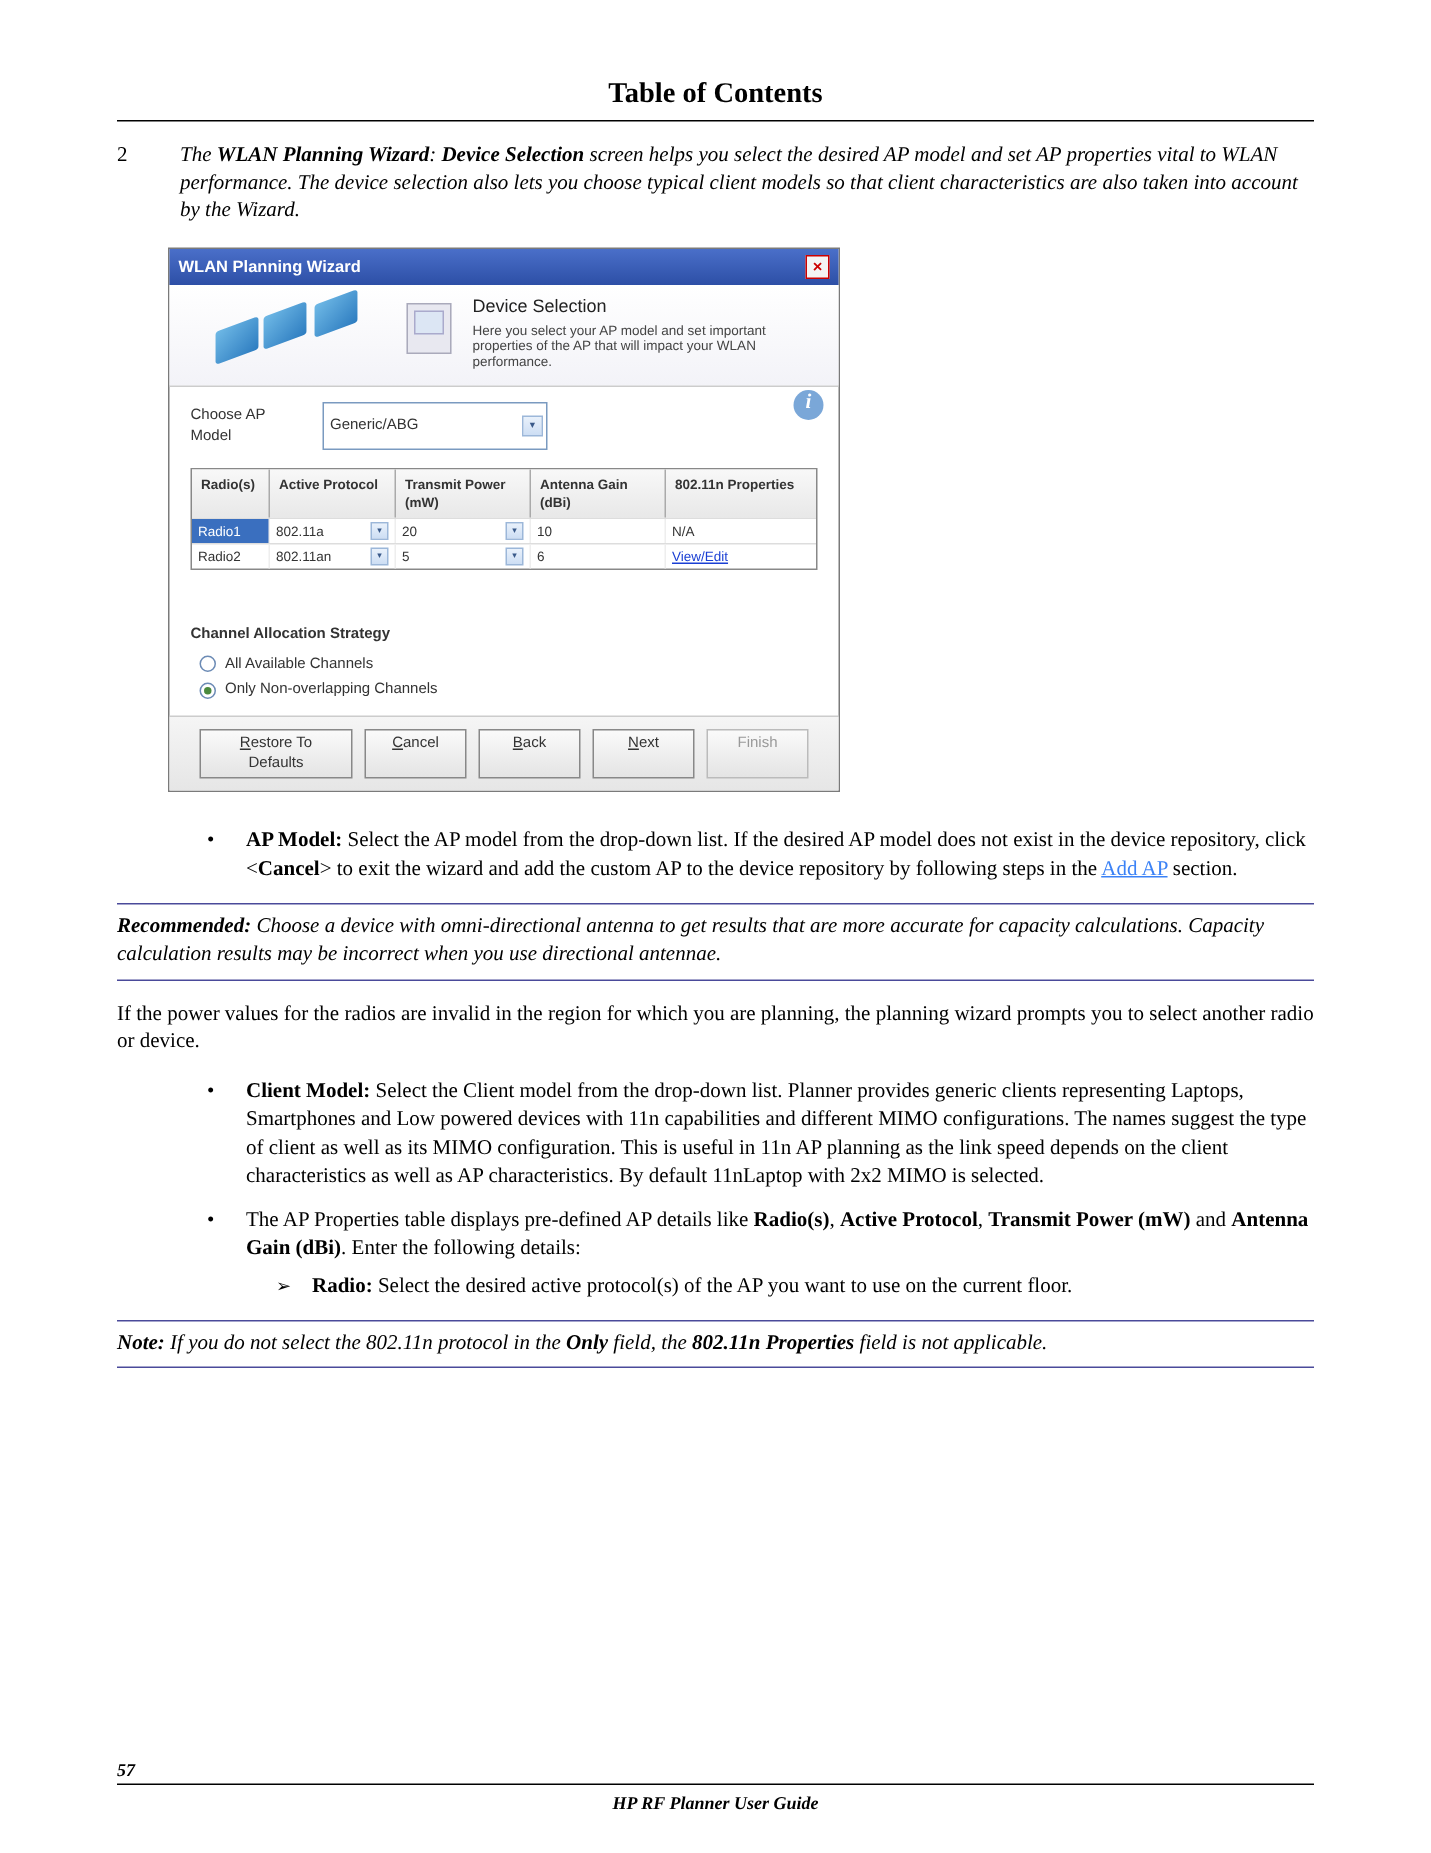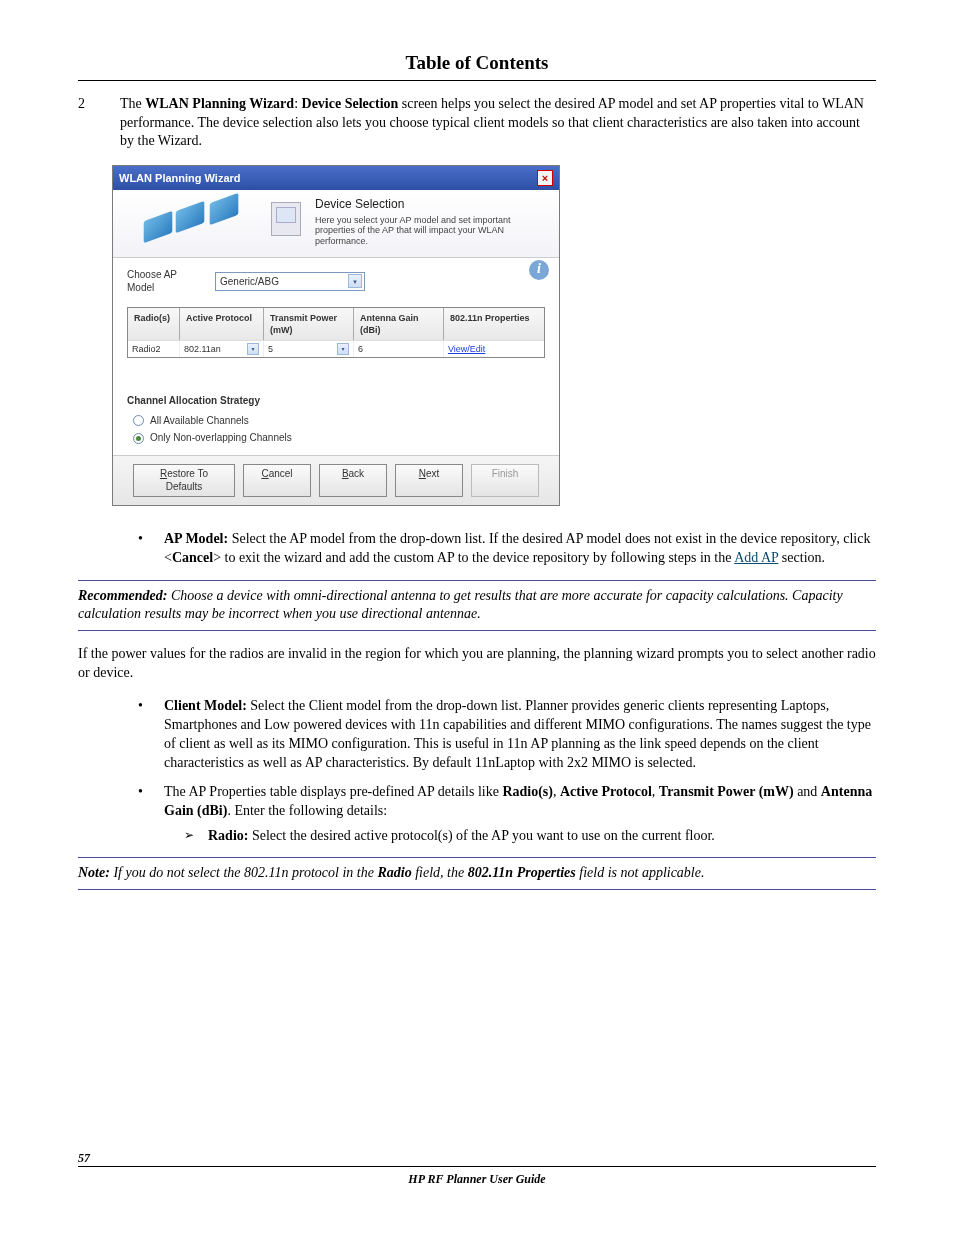--- a/index.html
+++ b/index.html
@@ -9,21 +9,21 @@
     color: #000;
     background: #fff;
     margin: 0;
     padding: 50px 78px 40px 78px;
     width: 954px;
     line-height: 1.35;
   }
   .header-top { text-align: center; font-weight: bold; font-size: 19px; padding-bottom: 4px; border-bottom: 1px solid #000; margin-bottom: 14px; }
   .step-row { display:flex; gap: 24px; margin-bottom: 14px; }
   .step-num { width: 18px; flex-shrink:0; }
-  .step-text { flex:1; }
+  .step-text { flex:1;font-style:italic; }
   b { font-weight: bold; }
 
   
   .wizard {
     width: 448px;
     border: 1px solid #7a7a7a;
     margin-left: 34px;
     margin-bottom: 24px;
     font-family: Tahoma, Arial, sans-serif;
     font-size: 10px;
@@ -56,21 +56,21 @@
   .wiz-banner-sub { font-size:9px; color:#444; line-height:1.2; }
   .wiz-body { padding:10px 14px 6px 14px; position:relative; }
   .info-icon {
     position:absolute; right:10px; top:2px; width:20px;height:20px;border-radius:50%;
     background:#7aa7d8; color:#fff; font-weight:bold; display:flex;align-items:center;justify-content:center;
     font-family: Georgia, serif; font-style:italic; font-size:14px;
   }
   .form-row { display:flex; align-items:center; gap:10px; margin-bottom:12px; }
   .form-label { width:78px; font-size:10px; }
   .wiz-select {
-    border:1px solid #7a9ac0; background:#fff; height:19px; font-size:10px;
+    border:1px solid #7a9ac0; background:#fff; height:32px; font-size:10px;
     display:flex; align-items:center; justify-content:space-between; padding:0 2px 0 4px;
   }
   .sel-arrow {
     width:14px;height:14px;border:1px solid #9cb7d9;background:linear-gradient(#e9f1fb,#cddef4);
     display:flex;align-items:center;justify-content:center;font-size:7px;color:#3a5a8a;
   }
   .wiz-table { border:1px solid #888; }
   .wiz-thead { display:flex; background:linear-gradient(#f8f8f8,#e8e8e8); font-size:9px; font-weight:bold; }
   .wiz-th { border-right:1px solid #aaa; padding:4px 6px; }
   .wiz-tr { display:flex; font-size:9px; border-top:1px solid #ddd; align-items:center; }
@@ -97,21 +97,21 @@
   .wiz-btn.disabled { color:#999; border-color:#bbb; }
   .wiz-btn .ul { text-decoration:underline; }
 
   
   ul.doc { list-style:none; padding:0; margin:0 0 12px 60px; }
   ul.doc > li { position:relative; padding-left:26px; margin-bottom:10px; }
   ul.doc > li::before { content:"•"; position:absolute; left:0; top:0; font-size:14px; }
   ul.sub { list-style:none; padding:0; margin:6px 0 0 20px; }
   ul.sub > li { position:relative; padding-left:24px; margin-bottom:6px; }
   ul.sub > li::before { content:"➢"; position:absolute; left:0; top:0; font-size:12px; }
-  a.doc-link { color:#0c4a6e; text-decoration:underline; }
+  a.doc-link { color:#3b82f6; text-decoration:underline; }
   .ital-block { font-style:italic; border-top:1px solid #4a4a9a; border-bottom:1px solid #4a4a9a; padding:6px 0; margin:8px 0 14px 0; }
   .ital-plain { margin:8px 0 14px 0; }
 
   .page-num { font-weight:bold; font-style:italic; font-size:12px; margin-top:260px; }
   .footer-line { border-top:1px solid #000; text-align:center; font-weight:bold; font-style:italic; font-size:12px; padding-top:4px; }
 
   
   .ap-shape { position:absolute; width:22px;height:22px;background:linear-gradient(135deg,#6fb9e6,#2d7cc0);transform:skewY(-20deg) scaleX(1.3);border-radius:2px; }
   .pc-shape { position:absolute; right:2px; top:6px; width:30px;height:34px;background:#e8e8f0;border:1px solid #aab; }
   .pc-shape::after{content:"";position:absolute;left:4px;top:4px;width:18px;height:14px;background:#dce6f4;border:1px solid #aac;}
@@ -155,20 +155,37 @@
       </div>
     </div>
 
     <div class="wiz-table">
       <div class="wiz-thead">
         <div class="wiz-th col1">Radio(s)</div>
         <div class="wiz-th col2">Active Protocol</div>
         <div class="wiz-th col3">Transmit Power (mW)</div>
         <div class="wiz-th col4">Antenna Gain (dBi)</div>
         <div class="wiz-th col5" style="border-right:none;">802.11n Properties</div>
+      </div>
+      <div class="wiz-tr">
+        <div class="wiz-td col1 sel-row">Radio1</div>
+        <div class="wiz-td col2">
+            <div class="inline-sel">
+              <span>802.11a</span>
+              <div class="tiny-arrow">▾</div>
+            </div>
+          </div>
+        <div class="wiz-td col3">
+            <div class="inline-sel">
+              <span>20</span>
+              <div class="tiny-arrow">▾</div>
+            </div>
+          </div>
+        <div class="wiz-td col4">10</div>
+        <div class="wiz-td col5" style="border-right:none;">N/A</div>
       </div>
       <div class="wiz-tr">
         <div class="wiz-td col1">Radio2</div>
         <div class="wiz-td col2">
             <div class="inline-sel">
               <span>802.11an</span>
               <div class="tiny-arrow">▾</div>
             </div>
           </div>
         <div class="wiz-td col3">
@@ -221,17 +238,17 @@
     <span>The AP Properties table displays pre-defined AP details like </span><b>Radio(s)</b>, <b>Active Protocol</b>, <b>Transmit Power (mW)</b> and <b>Antenna Gain (dBi)</b><span>. Enter the following details:</span>
     <ul class="sub">
       <li>
         <b>Radio:</b><span> Select the desired active protocol(s) of the AP you want to use on the current floor.</span>
       </li>
     </ul>
   </li>
 </ul>
 
 <div class="ital-block">
-  <b>Note:</b><span> If you do not select the 802.11n protocol in the </span><b>Radio</b><span> field, the </span><b>802.11n Properties</b><span> field is not applicable.</span>
+  <b>Note:</b><span> If you do not select the 802.11n protocol in the </span><b>Only</b><span> field, the </span><b>802.11n Properties</b><span> field is not applicable.</span>
 </div>
 
 <div class="page-num">57</div>
 <div class="footer-line">HP RF Planner User Guide</div>
 
 </body></html>

